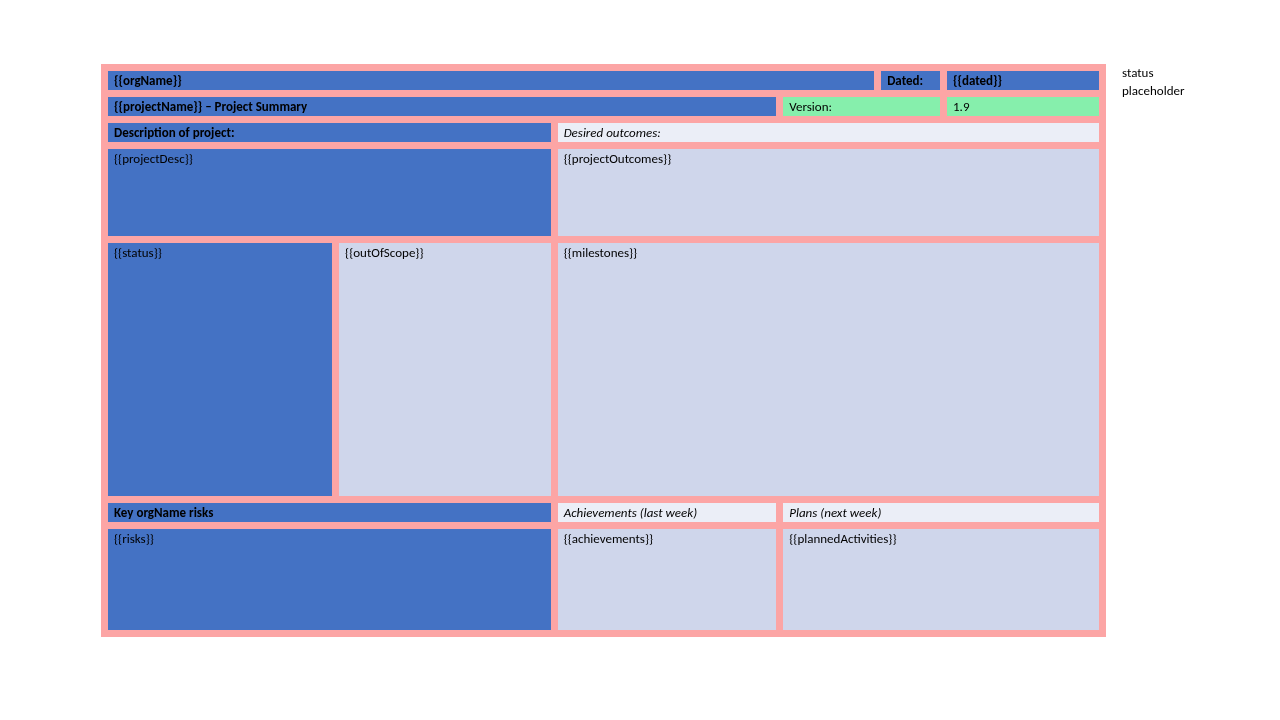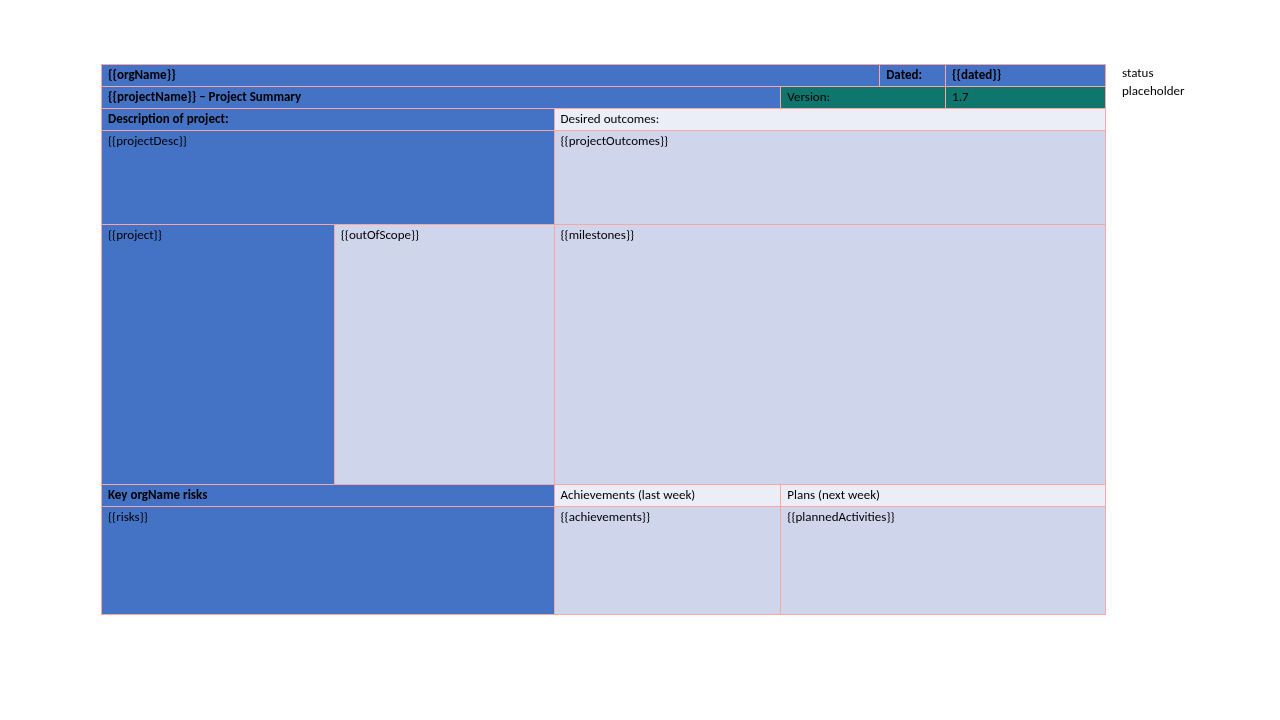--- a/index.html
+++ b/index.html
@@ -1,24 +1,24 @@
 <!DOCTYPE html>
 <html><head>
 <meta charset="utf-8">
 <style>
   * { box-sizing: border-box; margin: 0; padding: 0; }
   html, body { width: 1280px; height: 720px; background: #fff; font-family: Calibri, Arial, sans-serif; }
   .page { position: relative; width: 1280px; height: 720px; }
   .tbl { position: absolute; left: 101px; top: 64px; width: 1005px; border-collapse: collapse; }
-  .tbl td { border: 1px solid #fca5a5; vertical-align: top; padding: 2px 6px; font-size: 13px; color: #000; }
+  .tbl td { border: 7px solid #fca5a5; vertical-align: top; padding: 2px 6px; font-size: 13px; color: #000; }
   .blue { background: #4472c4; color: #fff; font-weight: bold; font-size: 12.5px; }
   .bluecell { background: #4472c4; color: #fff; font-weight: bold; font-size: 12.5px; }
   .bluecontent { background: #4472c4; color: #fff; font-weight: normal; font-size: 12.5px; }
-  .light { background: #0f766e; }
-  .lighter { background: #ebeef7; }
+  .light { background: #86efac; }
+  .lighter { background: #ebeef7; font-style: italic; }
   .pale { background: #cfd6eb; }
   .row1 td { height: 22px; }
   .row2 td { height: 22px; }
   .row3 td { height: 22px; margin-left: 48px; }
   .row4 td { height: 94px; }
   .row5 td { height: 22px; }
   .row6 td { height: 260px; }
   .row7 td { height: 22px; }
   .row8 td { height: 108px; }
   .big { font-size: 17px; }
@@ -42,36 +42,36 @@
     <tbody>
         <tr class="row1">
       <td class="blue" colspan="4">{{orgName}}</td>
       <td class="blue">Dated:</td>
       <td class="blue">{{dated}}</td>
     </tr>
 
     <tr class="row2">
       <td class="bluecell" colspan="3">{{projectName}}  – Project Summary</td>
       <td class="light" colspan="2">Version:</td>
-      <td class="light">1.7</td>
+      <td class="light">1.9</td>
     </tr>
 
     <tr class="row3">
       <td class="bluecell" colspan="2">Description of project:</td>
       <td class="lighter" colspan="4">Desired outcomes:</td>
     </tr>
 
     <tr class="row4">
       <td class="bluecontent" colspan="2">{{projectDesc}}</td>
       <td class="pale" colspan="4">{{projectOutcomes}}</td>
     </tr>
 
 
     <tr class="row6">
-      <td class="bluecontent">{{project}}</td>
+      <td class="bluecontent">{{status}}</td>
       <td class="pale">{{outOfScope}}</td>
       <td class="pale big" colspan="4">{{milestones}}</td>
     </tr>
 
     <tr class="row7">
       <td class="bluecell" colspan="2">Key orgName risks</td>
       <td class="lighter med">Achievements (last week)</td>
       <td class="lighter med" colspan="3">Plans (next week)</td>
     </tr>
 

